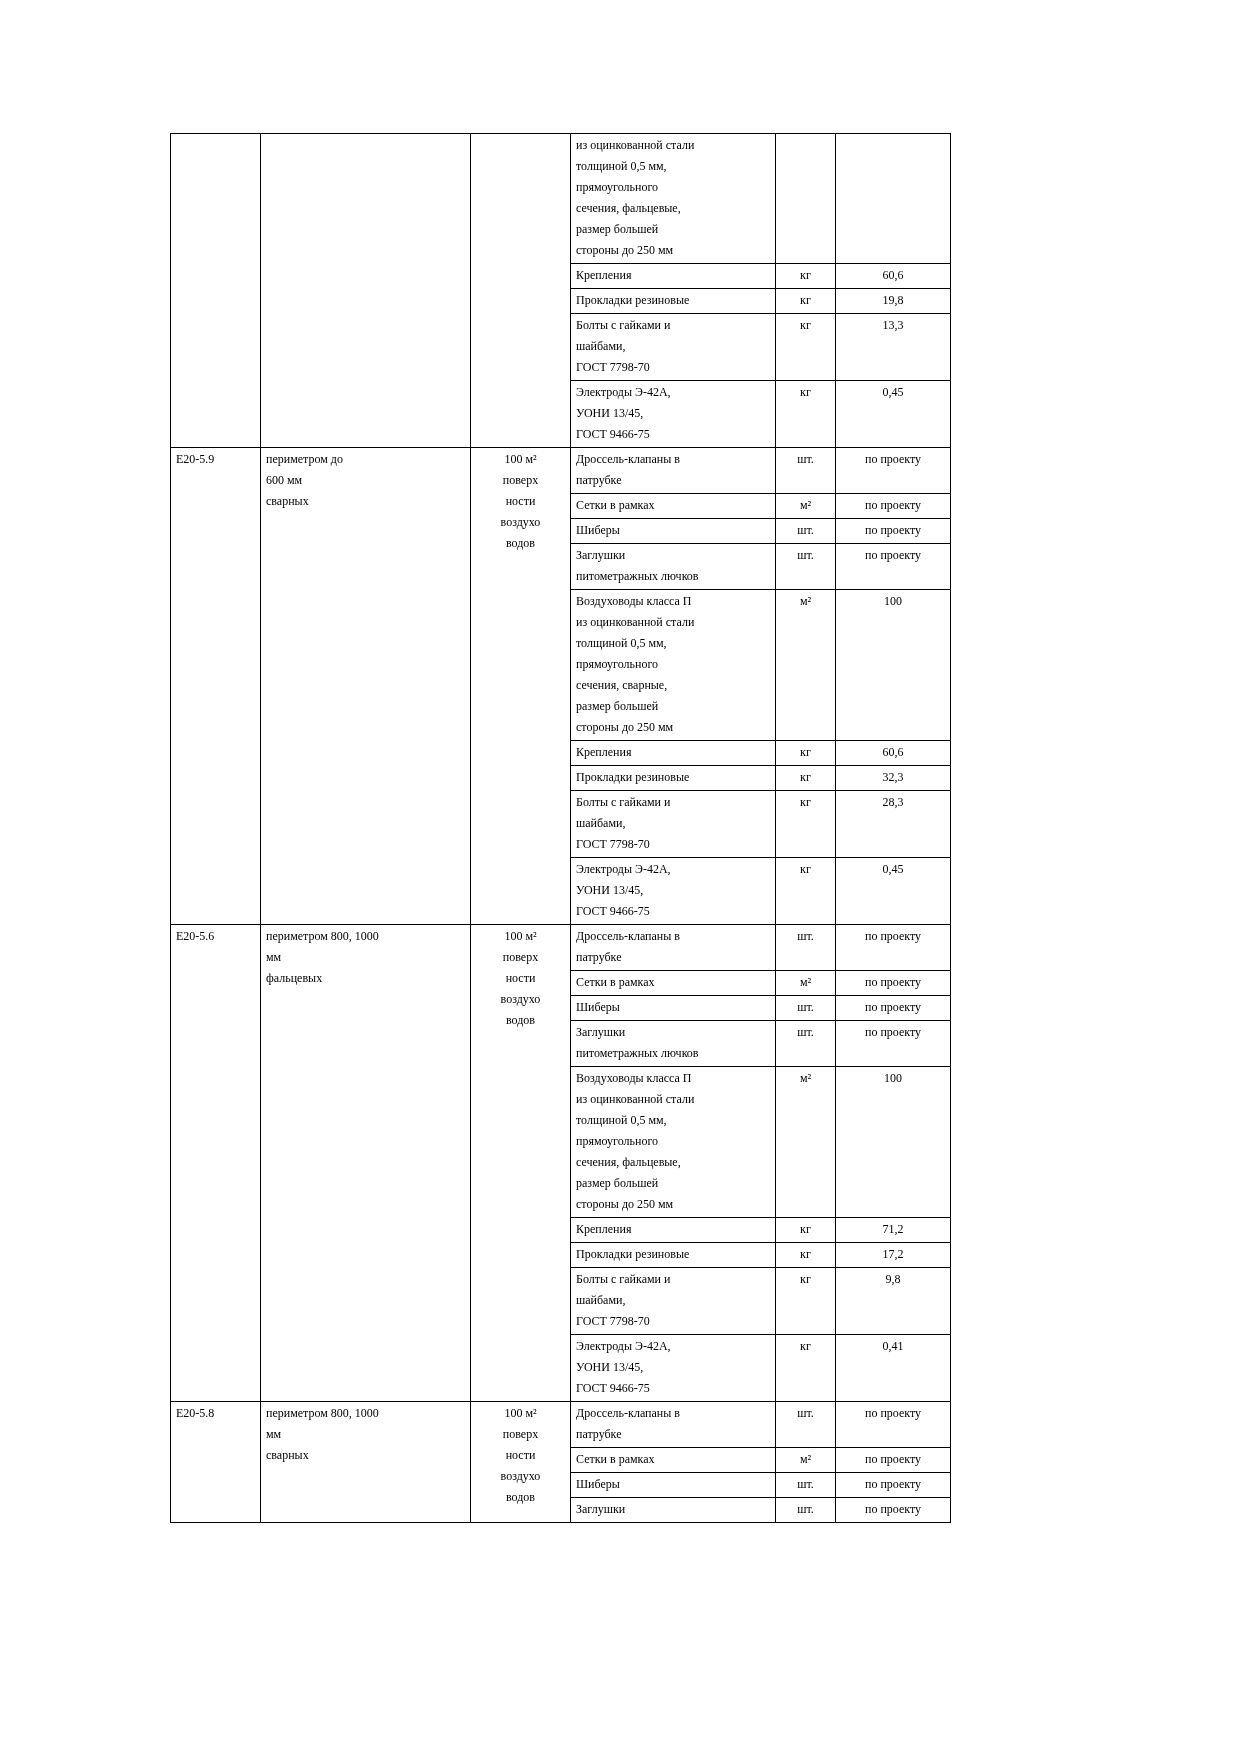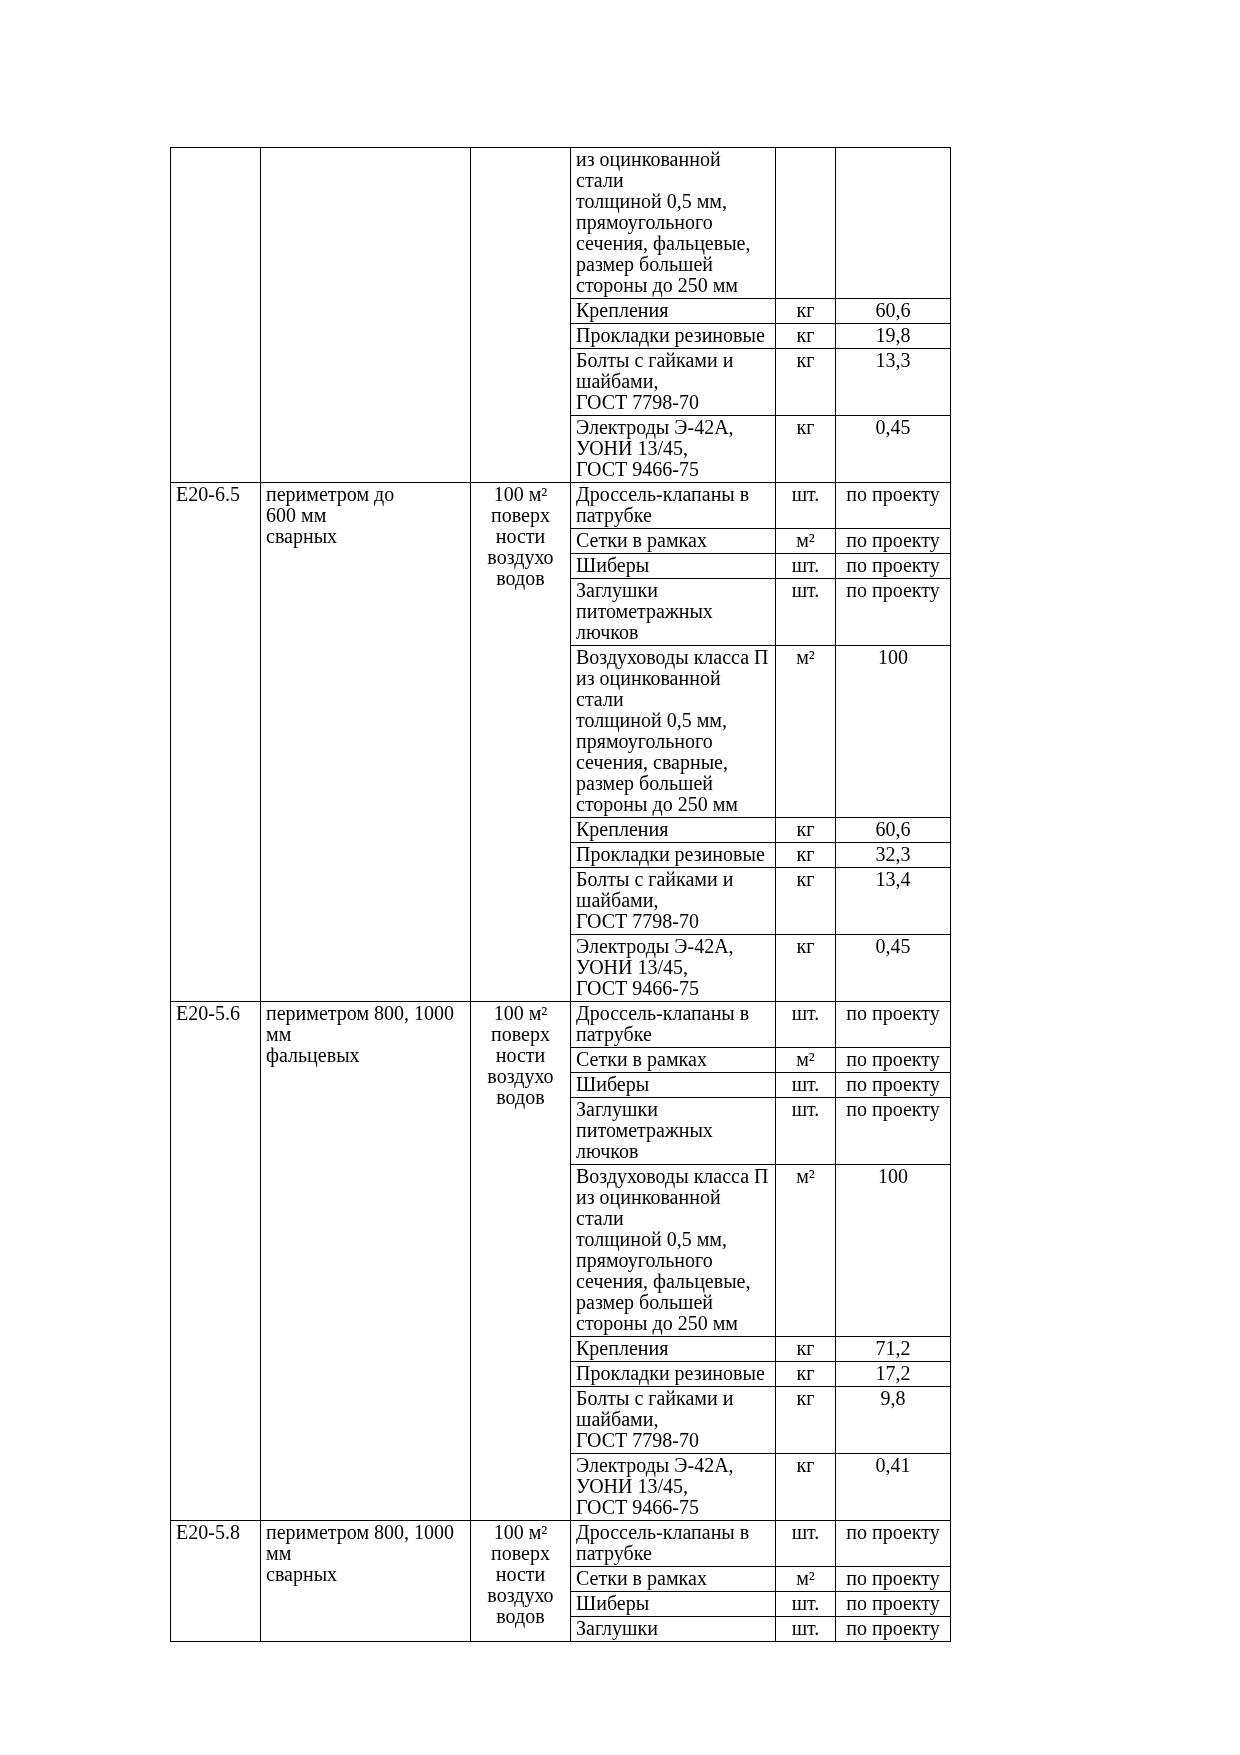--- a/index.html
+++ b/index.html
@@ -13,25 +13,25 @@
   .page {
     position: relative;
     width: 1240px;
     height: 1755px;
     background: #ffffff;
     overflow: hidden;
   }
   .res-table {
     position: absolute;
     left: 170px;
-    top: 147px;
+    top: 133px;
     width: 780px;
     border-collapse: collapse;
     table-layout: fixed;
-    font-size: 20px;
+    font-size: 12px;
     line-height: 21px;
   }
   .res-table td {
     border: 1px solid #000000;
     vertical-align: top;
     padding: 1px 5px 2px 5px;
     white-space: pre-line;
     overflow: hidden;
   }
   .col-code  { text-align: left; }
@@ -86,21 +86,21 @@
           <td class="col-qty">13,3</td>
         </tr>
         <tr>
           <td class="col-name">Электроды Э-42А,
 УОНИ 13/45,
 ГОСТ 9466-75</td>
           <td class="col-meas">кг</td>
           <td class="col-qty">0,45</td>
         </tr>
         <tr>
-          <td class="col-code" rowspan="9">Е20-6.5</td>
+          <td class="col-code" rowspan="9">Е20-5.9</td>
           <td class="col-descr" rowspan="9">периметром до
 600 мм
 сварных</td>
           <td class="col-unit" rowspan="9">100 м²
 поверх
 ности
 воздухо
 водов</td>
           <td class="col-name">Дроссель-клапаны в
 патрубке</td>
@@ -142,21 +142,21 @@
         <tr>
           <td class="col-name">Прокладки резиновые</td>
           <td class="col-meas">кг</td>
           <td class="col-qty">32,3</td>
         </tr>
         <tr>
           <td class="col-name">Болты с гайками и
 шайбами,
 ГОСТ 7798-70</td>
           <td class="col-meas">кг</td>
-          <td class="col-qty">13,4</td>
+          <td class="col-qty">28,3</td>
         </tr>
         <tr>
           <td class="col-name">Электроды Э-42А,
 УОНИ 13/45,
 ГОСТ 9466-75</td>
           <td class="col-meas">кг</td>
           <td class="col-qty">0,45</td>
         </tr>
         <tr>
           <td class="col-code" rowspan="9">Е20-5.6</td>

